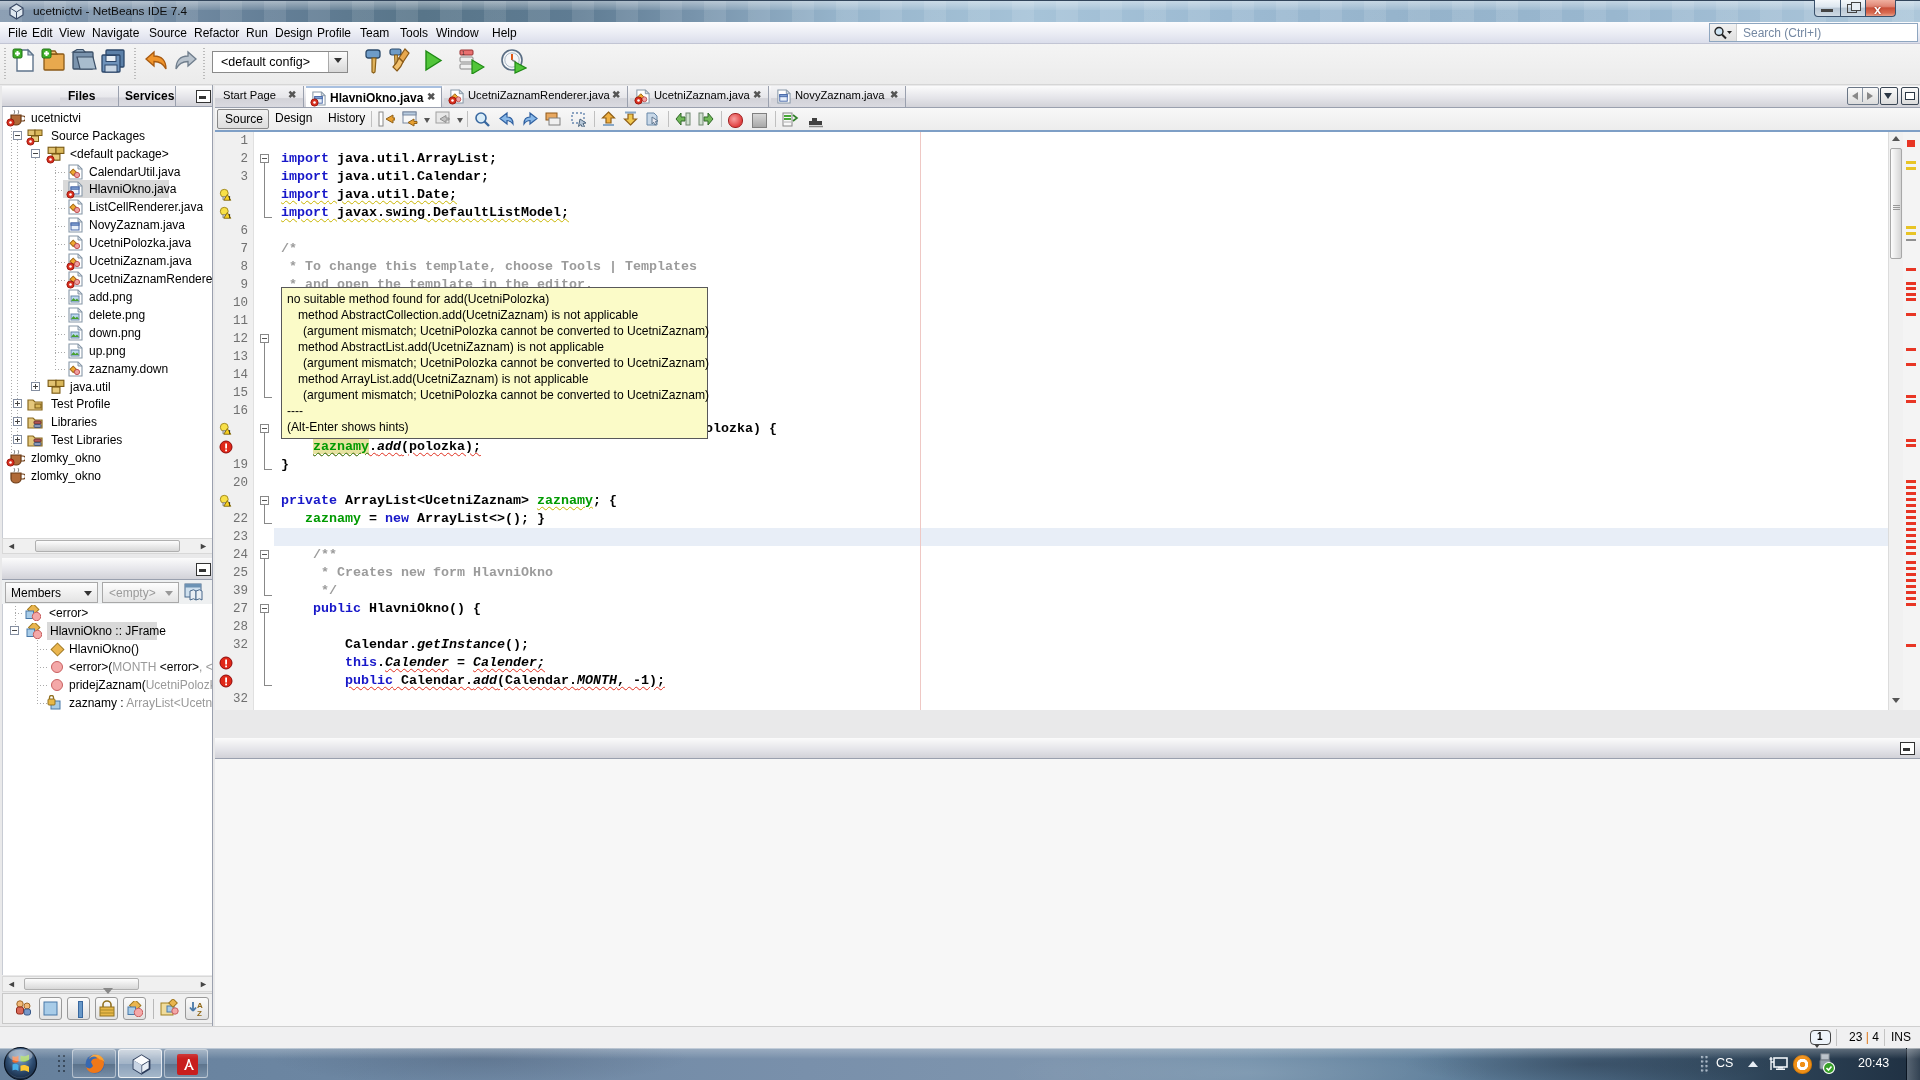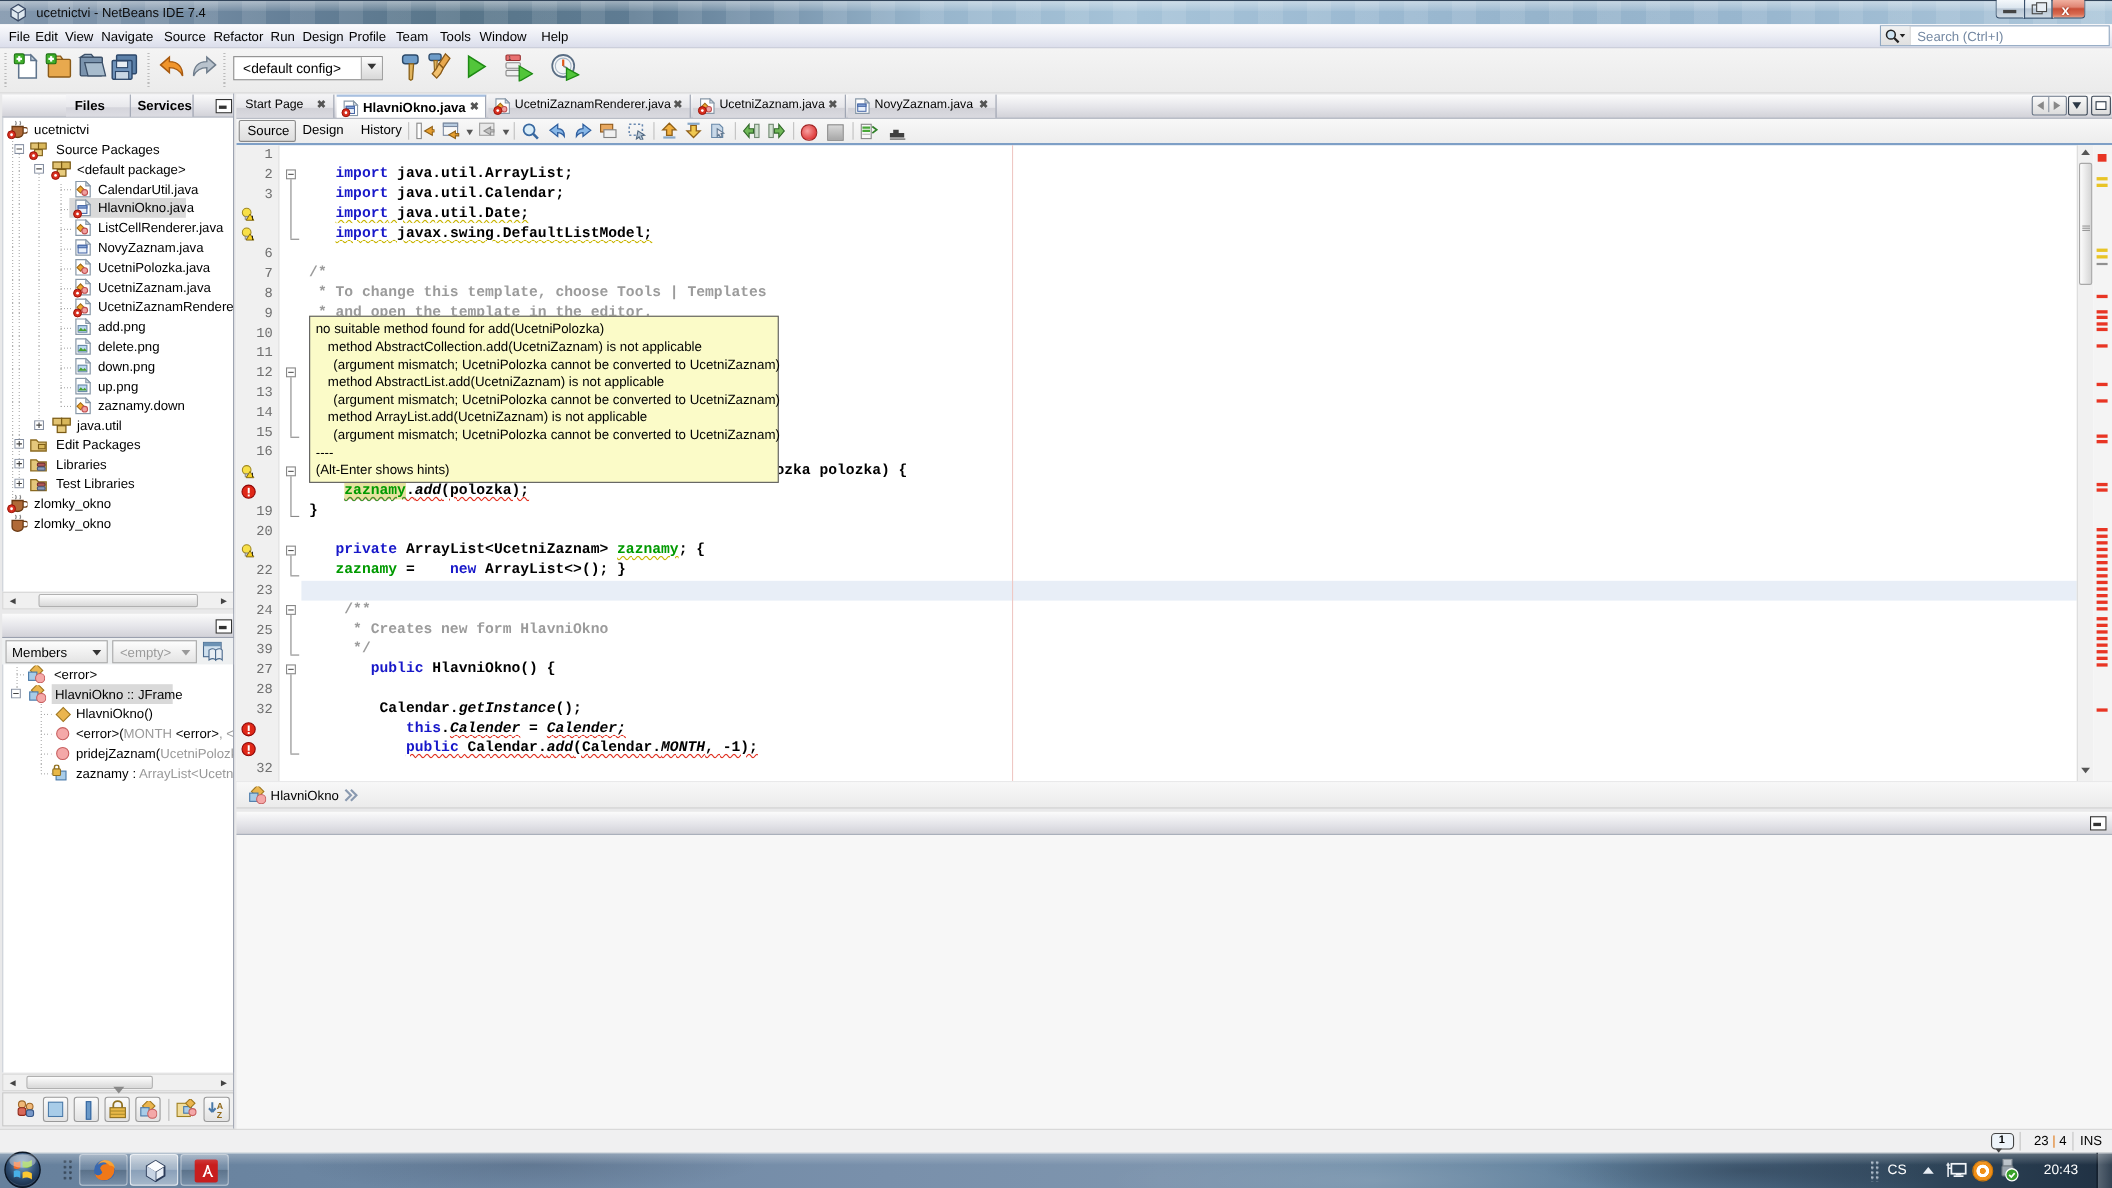--- a/index.html
+++ b/index.html
@@ -56,21 +56,21 @@
 
 #editcol{left:213px;top:85px;width:1707px;height:941px;background:#e9e9ea;}
 #edittabs{left:2px;top:1px;width:1705px;height:22px;}
 .etab{top:0;height:21px;border-right:1px solid #9aa0ae;box-sizing:border-box;background:linear-gradient(#f4f4f6 0%,#e6e6ea 55%,#d2d2d8 60%,#dadae0 100%);font-size:11.2px;color:#000;}
 .etab.active{background:#fff;border-top:2px solid #a8c0e0;}
 #edtoolbar{left:2px;top:23px;width:1705px;height:22px;background:linear-gradient(#f8f8f8,#ededed);}
 #editor{left:2px;top:45px;width:1705px;height:580px;background:#fff;border-top:2px solid #7e9fc6;box-sizing:border-box;}
 #gutter{left:0;top:0;width:39px;height:578px;background:#f0f0f0;border-right:1px solid #e0e0e0;box-sizing:border-box;}
 .lnum{position:absolute;width:33px;text-align:right;font-family:"Liberation Mono",monospace;font-size:12.5px;color:#707070;}
 .cline{position:absolute;left:66px;height:18px;font-family:"Liberation Mono",monospace;font-size:13.33px;font-weight:bold;color:#000;white-space:pre;line-height:18px;}
-.kw{color:#1717c9;margin-left:24px;}
+.kw{color:#1717c9;}
 .cm{color:#9b9b9b;}
 .gf{color:#009a00;}
 .it{font-style:italic;}
 .ew{text-decoration:underline wavy #e03020 1px;text-underline-offset:2px;}
 .ww{text-decoration:underline wavy #c8b400 1px;text-underline-offset:2px;}
 .occ{background:#e6e3a0;color:#009a00;text-decoration:underline wavy #30a030 1px;text-underline-offset:2px;}
 #curline{left:59px;top:396px;width:1614px;height:18px;background:#e8eef7;}
 #marginline{left:705px;top:0;width:1px;height:578px;background:#efc8c4;}
 
 .foldbox{position:absolute;width:9px;height:9px;border:1px solid #888;background:#fff;box-sizing:border-box;}
@@ -540,21 +540,21 @@
         </svg>
         <span class="trowlbl" style="left:67px">java.util</span>
       </div>
 <div class="trow" style="left:0;top:288px">
         <svg class="a" style="left:10px;top:4px" width="9" height="9" viewBox="0 0 9 9">
           <use href="#hsplus"></use>
         </svg>
         <svg class="a" style="left:24px;top:1px" width="16" height="16" viewBox="0 0 16 16">
           <use href="#fold"></use>
         </svg>
-        <span class="trowlbl" style="left:48px">Edit Packages</span>
+        <span class="trowlbl" style="left:48px">Test Profile</span>
       </div>
 <div class="trow" style="left:0;top:306px">
         <svg class="a" style="left:10px;top:4px" width="9" height="9" viewBox="0 0 9 9">
           <use href="#hsplus"></use>
         </svg>
         <svg class="a" style="left:24px;top:1px" width="16" height="16" viewBox="0 0 16 16">
           <use href="#foldlib"></use>
         </svg>
         <span class="trowlbl" style="left:48px">Libraries</span>
       </div>
@@ -995,29 +995,20 @@
         <div class="sm" style="top:435px"></div>
         <div class="sm" style="top:441px"></div>
         <div class="sm" style="top:447px"></div>
         <div class="sm" style="top:453px"></div>
         <div class="sm" style="top:459px"></div>
         <div class="sm" style="top:465px"></div>
 <div class="sm" style="top:471px"></div>
 <div class="sm" style="top:512px"></div>
 </div>
 </div>
-<div class="a" id="crumb">
-<svg class="a" style="left:11px;top:4px" width="16" height="16" viewBox="0 0 16 16">
-        <use href="#classic"></use>
-      </svg>
-<span class="a" style="left:31px;top:5px;font-size:12px">HlavniOkno</span>
-<svg class="a" style="left:97px;top:5px" width="14" height="14" viewBox="0 0 14 14">
-        <path d="M2 2 l5 5 -5 5 M7 2 l5 5 -5 5" fill="none" stroke="#8a9ab0" stroke-width="2"></path>
-      </svg>
-</div>
 <div class="a tabstrip" id="outtabs">
 <div class="a tab active" style="left:1px;width:62px;height:20px">
         <span class="tablabel" style="left:7px;font-weight:bold;font-size:11.5px">Output</span>
         <span class="tablabel tx" style="left:49px">✖</span>
       </div>
 <div class="a" style="left:1685px;top:4px;width:13px;height:11px;border:1.5px solid #333;background:#fff"></div>
 <div class="a" style="left:1688px;top:10px;width:7px;height:3px;background:#333"></div>
 </div>
 <div class="a" id="outbody"></div>
 </div>

